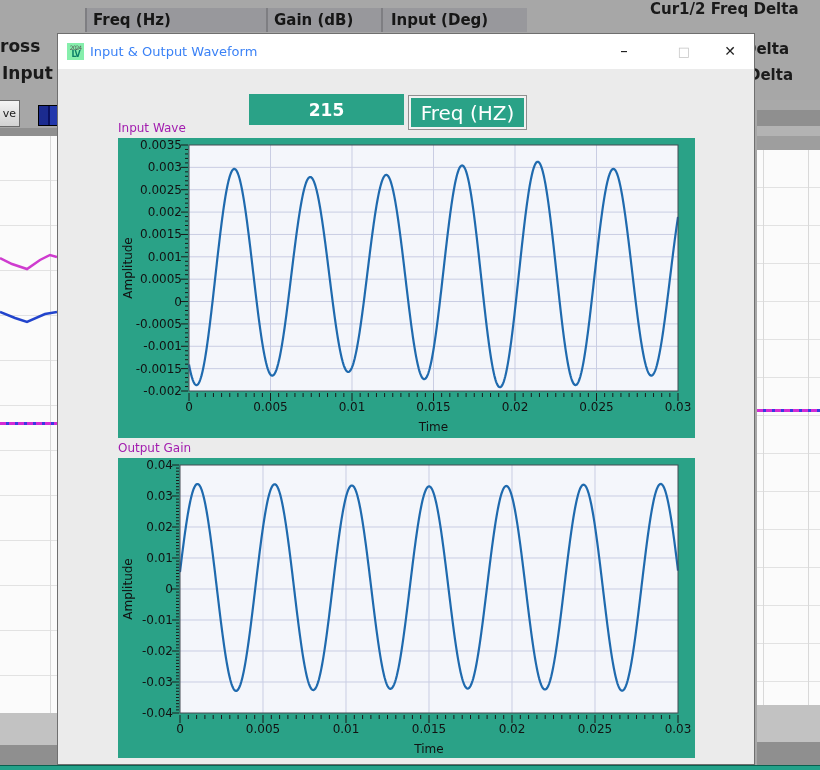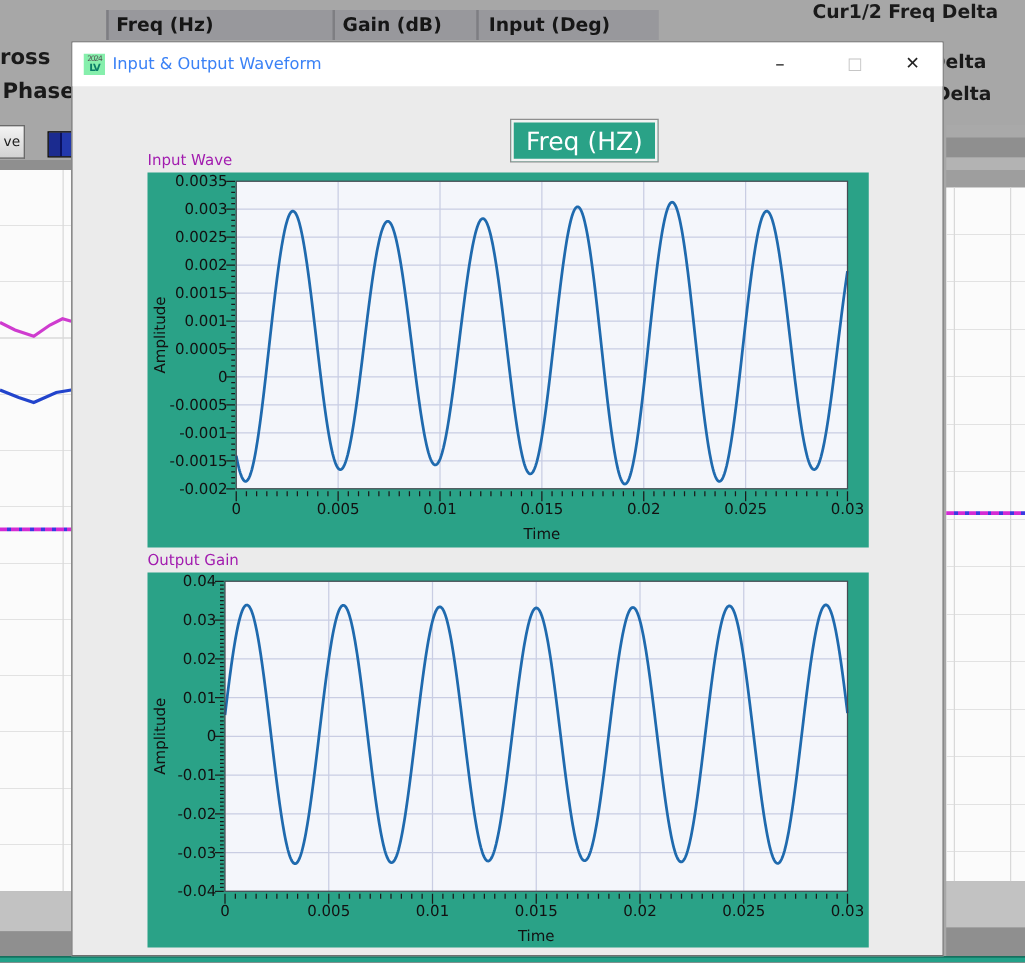--- a/index.html
+++ b/index.html
@@ -64,21 +64,21 @@
     <div class="hdr-cell" style="padding-left:8px;width:181px;">Freq (Hz)</div>
     <div class="hdr-sep"></div>
     <div class="hdr-cell" style="padding-left:6px;width:113px;">Gain (dB)</div>
     <div class="hdr-sep"></div>
     <div class="hdr-cell" style="padding-left:8px;flex:1;">Input (Deg)</div>
   </div>
   <div class="abs hdr-sep" style="left:85px;top:8px;"></div>
   <div class="abs cur-delta">Cur1/2 Freq Delta</div>
 
   <div class="abs row-label" style="left:0;top:36px;">ross</div>
-  <div class="abs row-label" style="left:2px;top:63px;">Phase</div>
+  <div class="abs row-label" style="left:2px;top:63px;">Input</div>
   <div class="abs delta-label" style="left:744px;top:40px;">Delta</div>
   <div class="abs delta-label" style="left:748px;top:66px;">Delta</div>
 
   <div class="abs wave-btn">ve</div>
   <div class="abs legend-box"></div>
   <div class="abs" style="left:0;top:128px;width:57px;height:8px;background:#8f8f8f;"></div>
 
   <div class="abs strip-grid-left"></div>
   <div class="abs vline" style="left:50px;top:136px;height:577px;"></div>
   <svg class="abs" style="left:0;top:136px;" width="57" height="577">
@@ -113,20 +113,21 @@
         <span class="glyph-min">–</span>
       </div>
       <div class="abs win-btn" style="left:603px;">
         <span class="glyph-max">□</span>
       </div>
       <div class="abs win-btn" style="left:649px;">
         <span class="glyph-close">✕</span>
       </div>
     </div>
 
+    <div class="abs freq-value">215</div>
     <div class="abs freq-label">Freq (HZ)</div>
 
     <div class="abs chart-title" style="left:60px;top:87px;">Input Wave</div>
     <div class="abs chart-box" style="left:60px;top:104px;">
       <svg width="577" height="300">
           <rect x="71" y="7" width="489" height="246" fill="#F4F6FB"></rect>
           <g stroke="#C9CDE3" stroke-width="1">
             <line x1="152.5" y1="7" x2="152.5" y2="253"></line>
             <line x1="234.00000000000003" y1="7" x2="234.00000000000003" y2="253"></line>
             <line x1="315.5" y1="7" x2="315.5" y2="253"></line>

